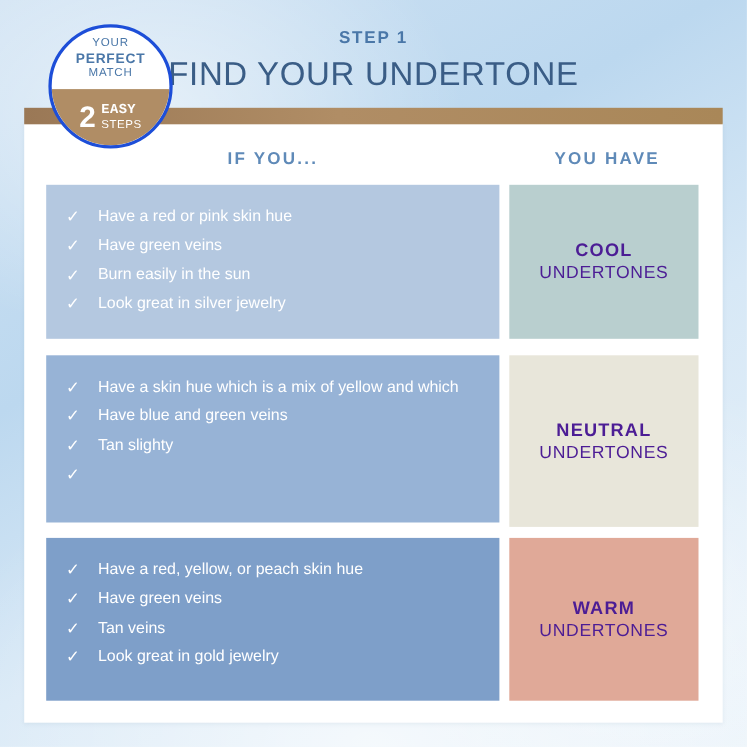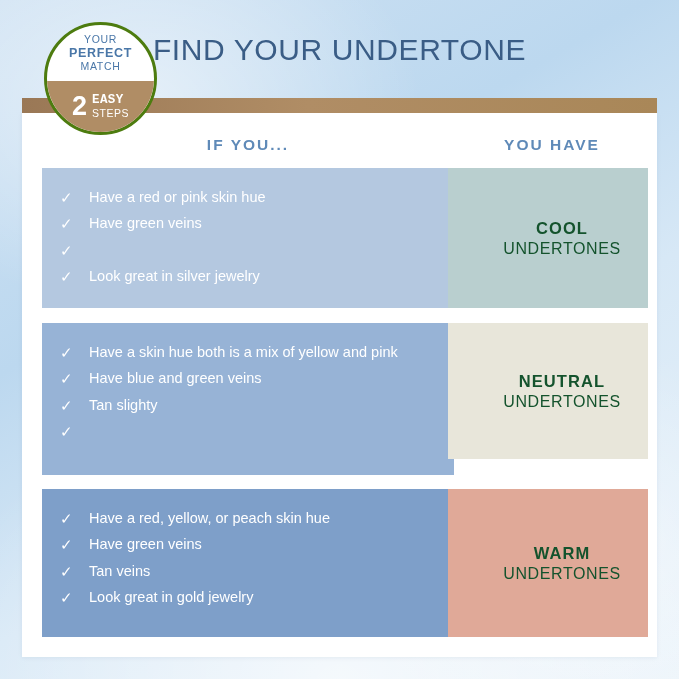--- a/index.html
+++ b/index.html
@@ -62,21 +62,21 @@
   }
   
   .badge {
     position: absolute;
     left: 44px;
     top: 22px;
     width: 113px;
     height: 113px;
     border-radius: 50%;
     background: #ffffff;
-    border: 3px solid #4d7c0f;
+    border: 3px solid #1d4ed8;
     box-sizing: border-box;
     z-index: 5;
     overflow: hidden;
   }
   .badge-top {
     position: absolute;
     top: 0; left: 0; right: 0;
     height: 56px;
     display: flex;
     flex-direction: column;
@@ -133,29 +133,28 @@
   }
   .check {
     flex: 0 0 auto;
     width: 15px;
     color: #ffffff;
     font-size: 15px;
     line-height: 1.3;
   }
   .result {
     position: absolute;
-    left: 448px;
+    left: 463px;
     width: 172px;
     display: flex;
     flex-direction: column;
     align-items: center;
     justify-content: center;
     text-align: center;
-    color: #14532d;
-    padding-left: 28px;
+    color: #4c1d95;
   }
   .result .name {
     font-size: 16.5px;
     font-weight: bold;
     letter-spacing: 1.1px;
   }
   .result .sub {
     font-size: 16px;
     letter-spacing: 0.6px;
     margin-top: 2px;
@@ -163,20 +162,21 @@
 </style>
 </head>
 <body>
 
 <div class="bg-wash"></div>
 
 <div class="card"></div>
 <div class="topbar"></div>
 
 <div class="header">
+  <div class="step-label">STEP 1</div>
   <div class="main-title">FIND YOUR UNDERTONE</div>
 </div>
 
 <div class="badge">
   <div class="badge-top">
     <div class="l1">YOUR</div>
     <div class="l2">PERFECT</div>
     <div class="l3">MATCH</div>
   </div>
   <div class="badge-bot">
@@ -196,48 +196,49 @@
       <div class="cond-item">
         <span class="check">✓</span>
         <span>Have a red or pink skin hue</span>
       </div>
       <div class="cond-item">
         <span class="check">✓</span>
         <span>Have green veins</span>
       </div>
       <div class="cond-item">
         <span class="check">✓</span>
+        <span>Burn easily in the sun</span>
       </div>
       <div class="cond-item">
         <span class="check">✓</span>
         <span>Look great in silver jewelry</span>
       </div>
     </div>
     <div class="result" style="top: 168px; height: 140px; background: rgb(185, 207, 207);">
       <div class="name">COOL</div>
       <div class="sub">UNDERTONES</div>
     </div>
     <div class="conditions" style="top: 323px; height: 152px; background: rgb(151, 179, 214);">
       <div class="cond-item">
         <span class="check">✓</span>
-        <span>Have a skin hue both is a mix of yellow and pink</span>
+        <span>Have a skin hue which is a mix of yellow and which</span>
       </div>
       <div class="cond-item">
         <span class="check">✓</span>
         <span>Have blue and green veins</span>
       </div>
       <div class="cond-item">
         <span class="check">✓</span>
         <span>Tan slighty</span>
       </div>
       <div class="cond-item">
         <span class="check">✓</span>
       </div>
     </div>
-    <div class="result" style="top: 323px; height: 136px; background: rgb(232, 230, 218);">
+    <div class="result" style="top: 323px; height: 156px; background: rgb(232, 230, 218);">
       <div class="name">NEUTRAL</div>
       <div class="sub">UNDERTONES</div>
     </div>
     <div class="conditions" style="top: 489px; height: 148px; background: rgb(126, 159, 201);">
       <div class="cond-item">
         <span class="check">✓</span>
         <span>Have a red, yellow, or peach skin hue</span>
       </div>
       <div class="cond-item">
         <span class="check">✓</span>

